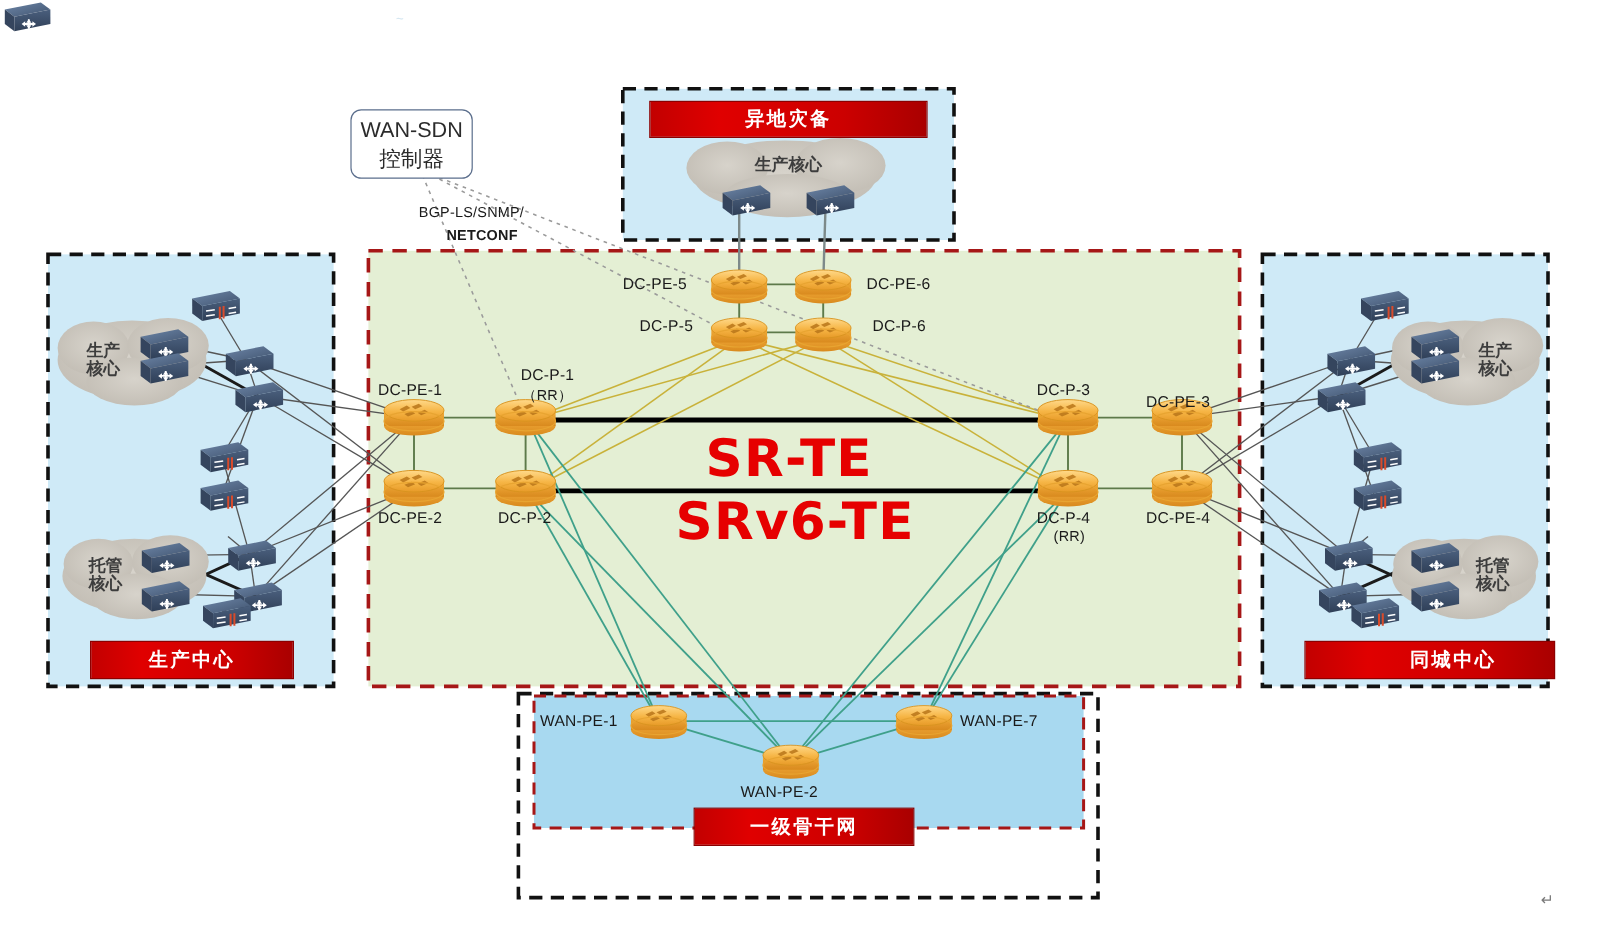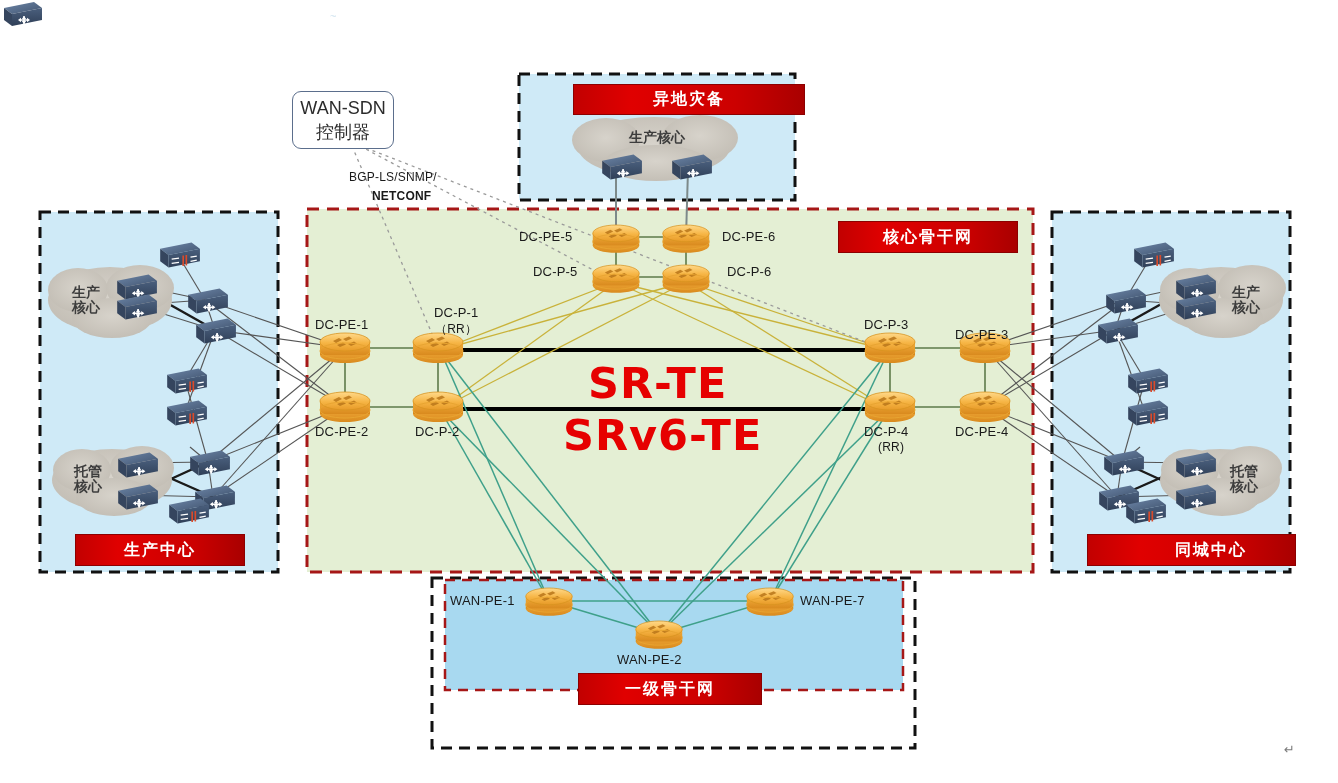--- a/index.html
+++ b/index.html
@@ -353,23 +353,22 @@
   <div class="lbl" style="left:533px;top:264px;">DC-P-5</div>
   <div class="lbl" style="left:727px;top:264px;">DC-P-6</div>
   <div class="lbl" style="left:450px;top:593px;">WAN-PE-1</div>
   <div class="lbl" style="left:617px;top:652px;">WAN-PE-2</div>
   <div class="lbl" style="left:800px;top:593px;">WAN-PE-7</div>
 
   <div class="srte" style="left:588px;top:358px;font-size:43px;">SR-TE</div>
   <div class="srte" style="left:563px;top:410px;font-size:43px;">SRv6-TE</div>
 
   <div class="banner" style="left:75px;top:534px;width:168px;height:30px;">生产中心</div>
-  <div class="banner" style="left:838px;top:221px;width:178px;height:30px;">核心骨干网</div>
   <div class="banner" style="left:1087px;top:534px;width:168px;height:30px;padding-left:39px;">同城中心</div>
-  <div class="banner" style="left:541px;top:84px;width:230px;height:29px;margin-left:32px;">异地灾备</div>
+  <div class="banner" style="left:541px;top:84px;width:230px;height:29px;">异地灾备</div>
   <div class="banner" style="left:578px;top:673px;width:182px;height:30px;">一级骨干网</div>
 
   <div class="sdnbox" style="left:292px;top:91px;width:100px;height:56px;">
     <span>WAN-SDN</span>
     <span>控制器</span>
   </div>
   <div class="lbl small" style="left:349px;top:170px;">BGP-LS/SNMP/</div>
   <div class="lbl small" style="left:372px;top:189px;font-weight:bold;">NETCONF</div>
 
   <div class="pilcrow" style="left:1284px;top:742px;">↵</div>

